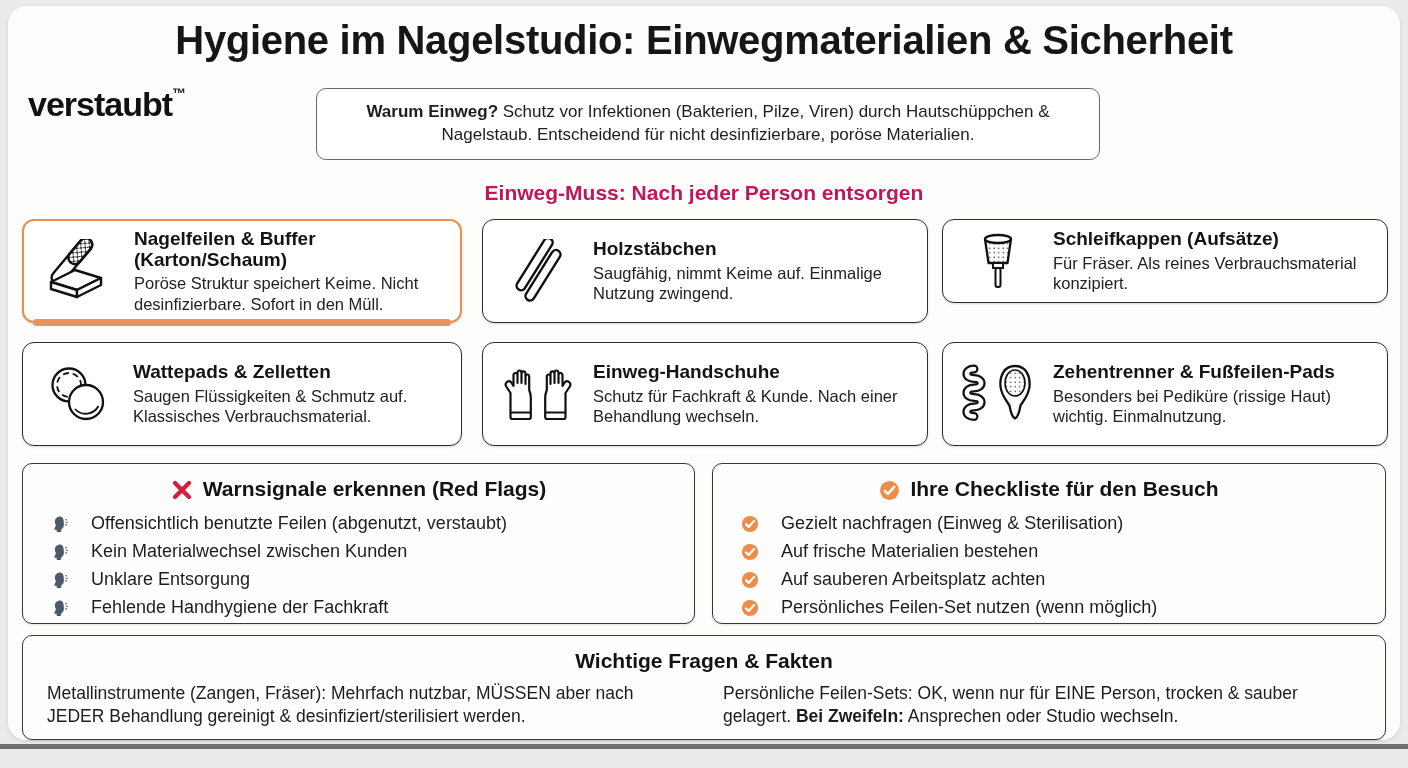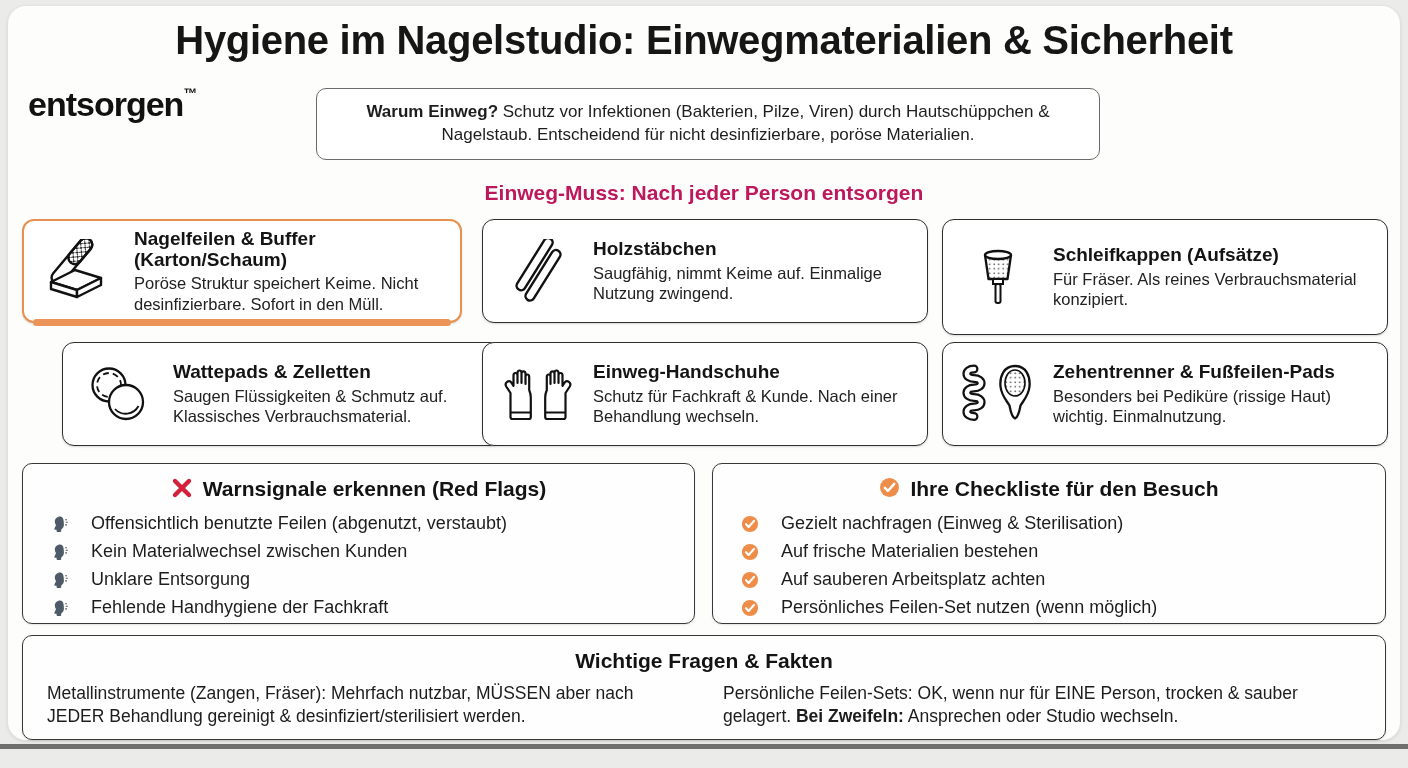--- a/index.html
+++ b/index.html
@@ -20,21 +20,21 @@
   .card{position:absolute;background:#fff;border:1.6px solid #2e2e2e;border-radius:12px;
         box-shadow:0 1px 2px rgba(0,0,0,.15);display:flex;align-items:center;gap:16px;
         padding:0 14px 0 16px;box-sizing:border-box;}
   .card.highlight{border:2px solid #E79050;}
   .accent-bar{position:absolute;left:9px;right:9px;bottom:-5px;height:7px;background:#EC9357;border-radius:6px;}
   .card-icon{width:78px;flex:0 0 78px;display:flex;align-items:center;justify-content:center;}
   .card-title{font-size:19px;font-weight:bold;line-height:1.12;margin-bottom:3px;color:#141414;}
   .card-text{font-size:16.5px;line-height:1.24;color:#222;}
   .panel{position:absolute;background:#fefefe;border:1.6px solid #383838;border-radius:10px;
          box-sizing:border-box;box-shadow:0 1px 2px rgba(0,0,0,.1);}
-  .panel-title{display:flex;align-items:flex-start;justify-content:center;gap:10px;
+  .panel-title{display:flex;align-items:flex-end;justify-content:center;gap:10px;
                margin-top:13px;font-size:21px;font-weight:bold;color:#131313;}
   .plist{margin:9px 0 0 0;padding:0 0 0 28px;list-style:none;}
   .plist li{display:flex;align-items:center;gap:22px;font-size:18px;line-height:27px;margin-bottom:1px;}
   .facts-title{text-align:center;font-size:21px;font-weight:bold;margin-top:13px;color:#131313;}
   .facts-cols{display:flex;gap:38px;padding:9px 24px 0 24px;}
   .facts-col{flex:1;font-size:17.5px;line-height:1.32;color:#1c1c1c;}
   .bottom-rule{position:absolute;left:0;top:744px;width:1408px;height:5px;background:#6f6f6f;}
   .b{font-weight:bold;}
   svg{display:block;}
 </style>
@@ -56,21 +56,21 @@
         <path stroke="#111" stroke-width="2" d="M6.5 45.5 H26.8"></path>
       </symbol>
     </defs>
   </svg>
 
   <div class="sheet"></div>
 
   <div class="main-title">Hygiene im Nagelstudio: Einwegmaterialien &amp; Sicherheit</div>
 
   <div class="logo">
-    <div><span>entsorgen</span><span class="tm">™</span></div>
+    <div><span>verstaubt</span><span class="tm">™</span></div>
   </div>
 
   <div class="intro-box">
     <div><span class="b">Warum Einweg?</span><span> Schutz vor Infektionen (Bakterien, Pilze, Viren) durch Hautschüppchen &amp; Nagelstaub. Entscheidend für nicht desinfizierbare, poröse Materialien.</span></div>
   </div>
 
   <div class="section-header">Einweg-Muss: Nach jeder Person entsorgen</div>
 
   <div class="card highlight" style="left:22px;top:219px;width:440px;height:104px;">
     <div class="card-icon">
@@ -101,37 +101,37 @@
           <rect x="36" y="4" width="9" height="58" rx="4.5"></rect>
         </g>
       </svg>
     </div>
     <div>
       <div class="card-title">Holzstäbchen</div>
       <div class="card-text">Saugfähig, nimmt Keime auf. Einmalige Nutzung zwingend.</div>
     </div>
   </div>
 
-  <div class="card" style="left:942px;top:219px;width:446px;height:116px;">
+  <div class="card" style="left:942px;top:219px;width:446px;height:84px;">
     <div class="card-icon">
       <svg width="64" height="64" viewBox="0 0 64 64">
         <path d="M19 10 L22.5 34 H41.5 L45 10 Z" fill="#fff" stroke="none"></path>
         <path d="M19 10 L22.5 34 H41.5 L45 10 Z" fill="url(#pdots)" stroke="#111" stroke-width="2.3" stroke-linejoin="round"></path>
         <ellipse cx="32" cy="10" rx="13" ry="4" fill="#fff" stroke="#111" stroke-width="2.3"></ellipse>
         <rect x="27" y="34" width="10" height="5" fill="#fff" stroke="#111" stroke-width="2"></rect>
         <rect x="29.5" y="39" width="5" height="19" rx="2" fill="#fff" stroke="#111" stroke-width="2"></rect>
       </svg>
     </div>
     <div>
       <div class="card-title">Schleifkappen (Aufsätze)</div>
       <div class="card-text">Für Fräser. Als reines Verbrauchsmaterial konzipiert.</div>
     </div>
   </div>
 
-  <div class="card" style="left:22px;top:342px;width:440px;height:104px;margin-left:40px;">
+  <div class="card" style="left:22px;top:342px;width:440px;height:104px;">
     <div class="card-icon">
       <svg width="60" height="60" viewBox="0 0 60 60">
         <circle cx="21" cy="21" r="16.5" fill="#fff" stroke="#111" stroke-width="2.3"></circle>
         <circle cx="21" cy="21" r="12" fill="none" stroke="#111" stroke-width="1.8" stroke-dasharray="6 4"></circle>
         <circle cx="38" cy="38" r="17" fill="#fff" stroke="#111" stroke-width="2.3"></circle>
         <path d="M27 45 A14.5 14.5 0 0 0 50.5 42" fill="none" stroke="#111" stroke-width="1.8"></path>
       </svg>
     </div>
     <div>
       <div class="card-title">Wattepads &amp; Zelletten</div>

